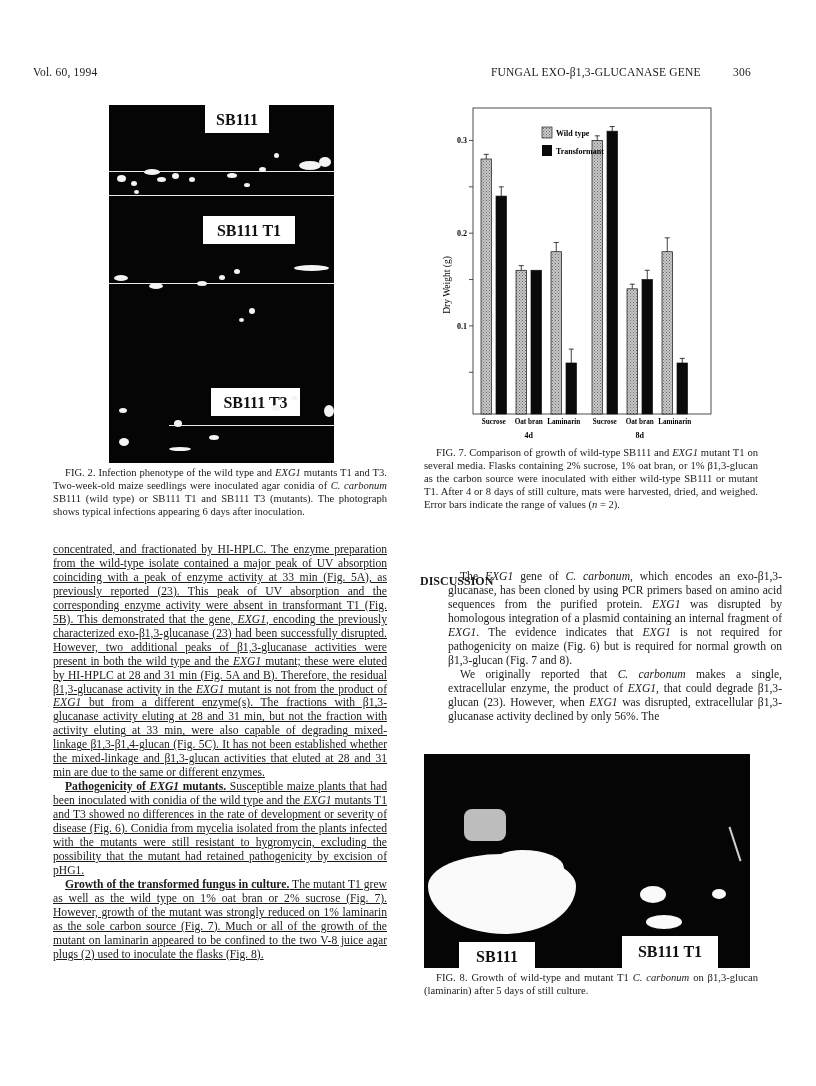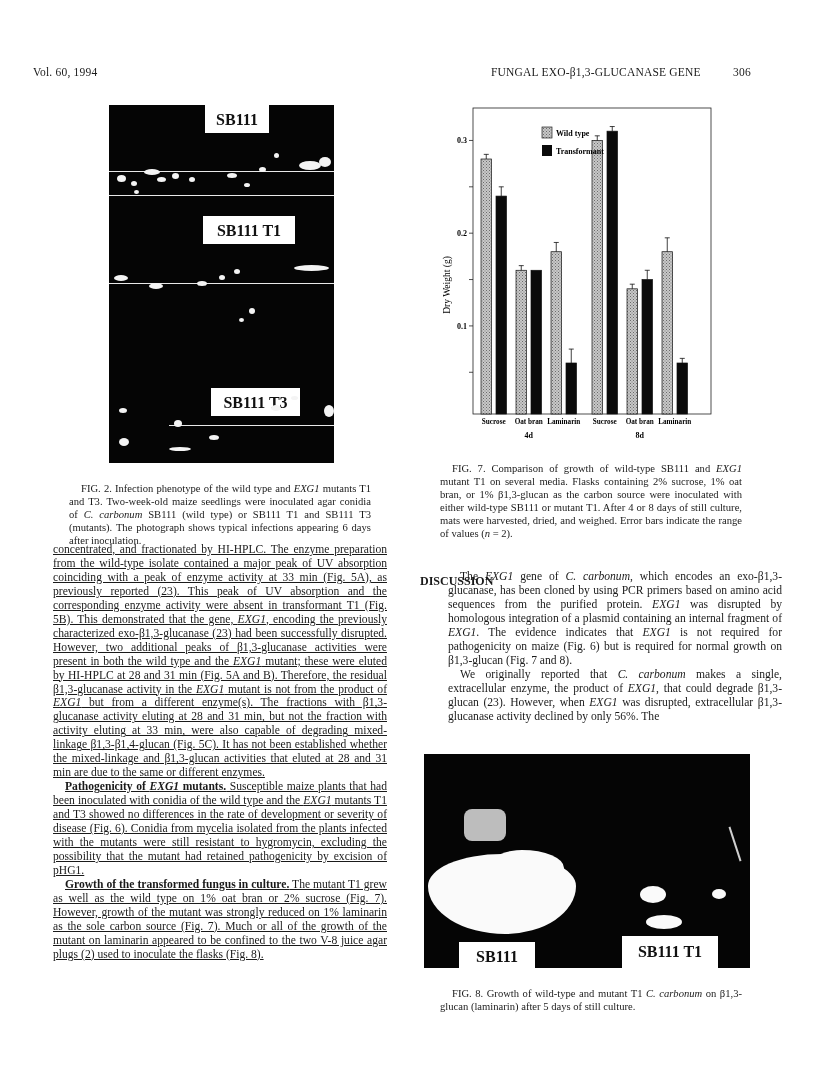--- a/index.html
+++ b/index.html
@@ -3,21 +3,21 @@
 <meta charset="utf-8">
 <style>
   html,body{margin:0;padding:0;background:#fff;}
   body{width:816px;height:1086px;position:relative;overflow:hidden;font-family:"Liberation Serif","DejaVu Serif",serif;color:#1a1a1a;}
   .abs{position:absolute;}
   .hdr{font-size:11.5px;letter-spacing:0.2px;}
   .para{font-size:11.6px;line-height:13.95px;text-align:justify;}
   .para p{margin:0;text-indent:12px;}
   .para p.noind{text-indent:0;}
   .cap{font-size:10.6px;line-height:13.1px;text-align:justify;}
-  .cap p{margin:16px;text-indent:12px;}
+  .cap p{margin:0;text-indent:12px;}
   i{font-style:italic;}
   b{font-weight:bold;}
   .photo{background:#050505;overflow:hidden;}
   .lbl{position:absolute;background:#fff;font-weight:bold;font-size:16px;text-align:center;color:#111;}
   .spot{position:absolute;background:#f4f4f4;border-radius:50%;}
   .streak{position:absolute;background:#e8e8e8;height:1px;}
   svg text{font-family:"Liberation Serif","DejaVu Serif",serif;}
 </style>
 </head>
 <body>

